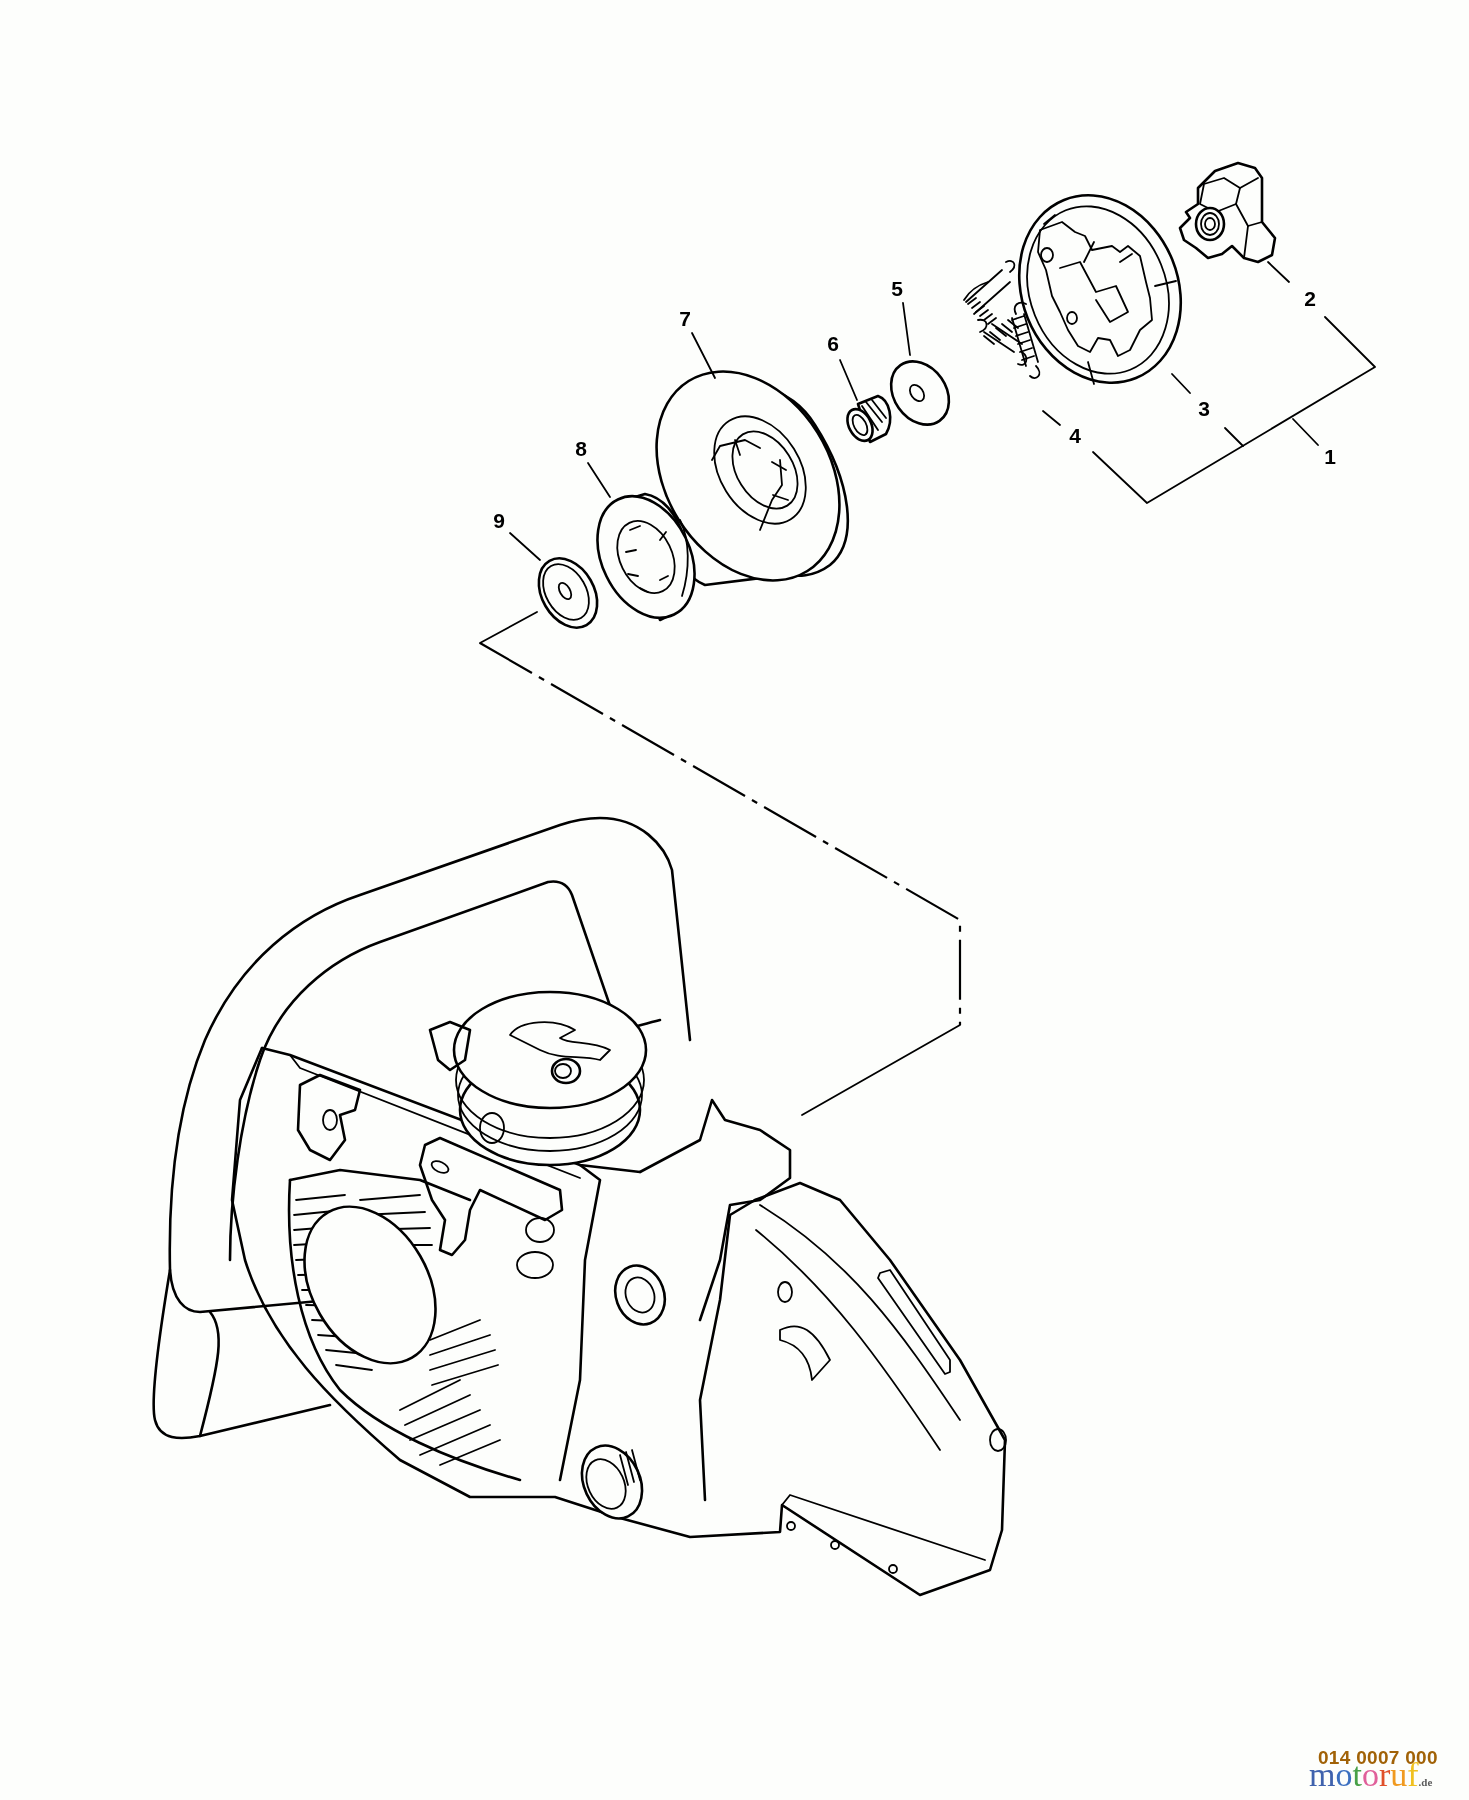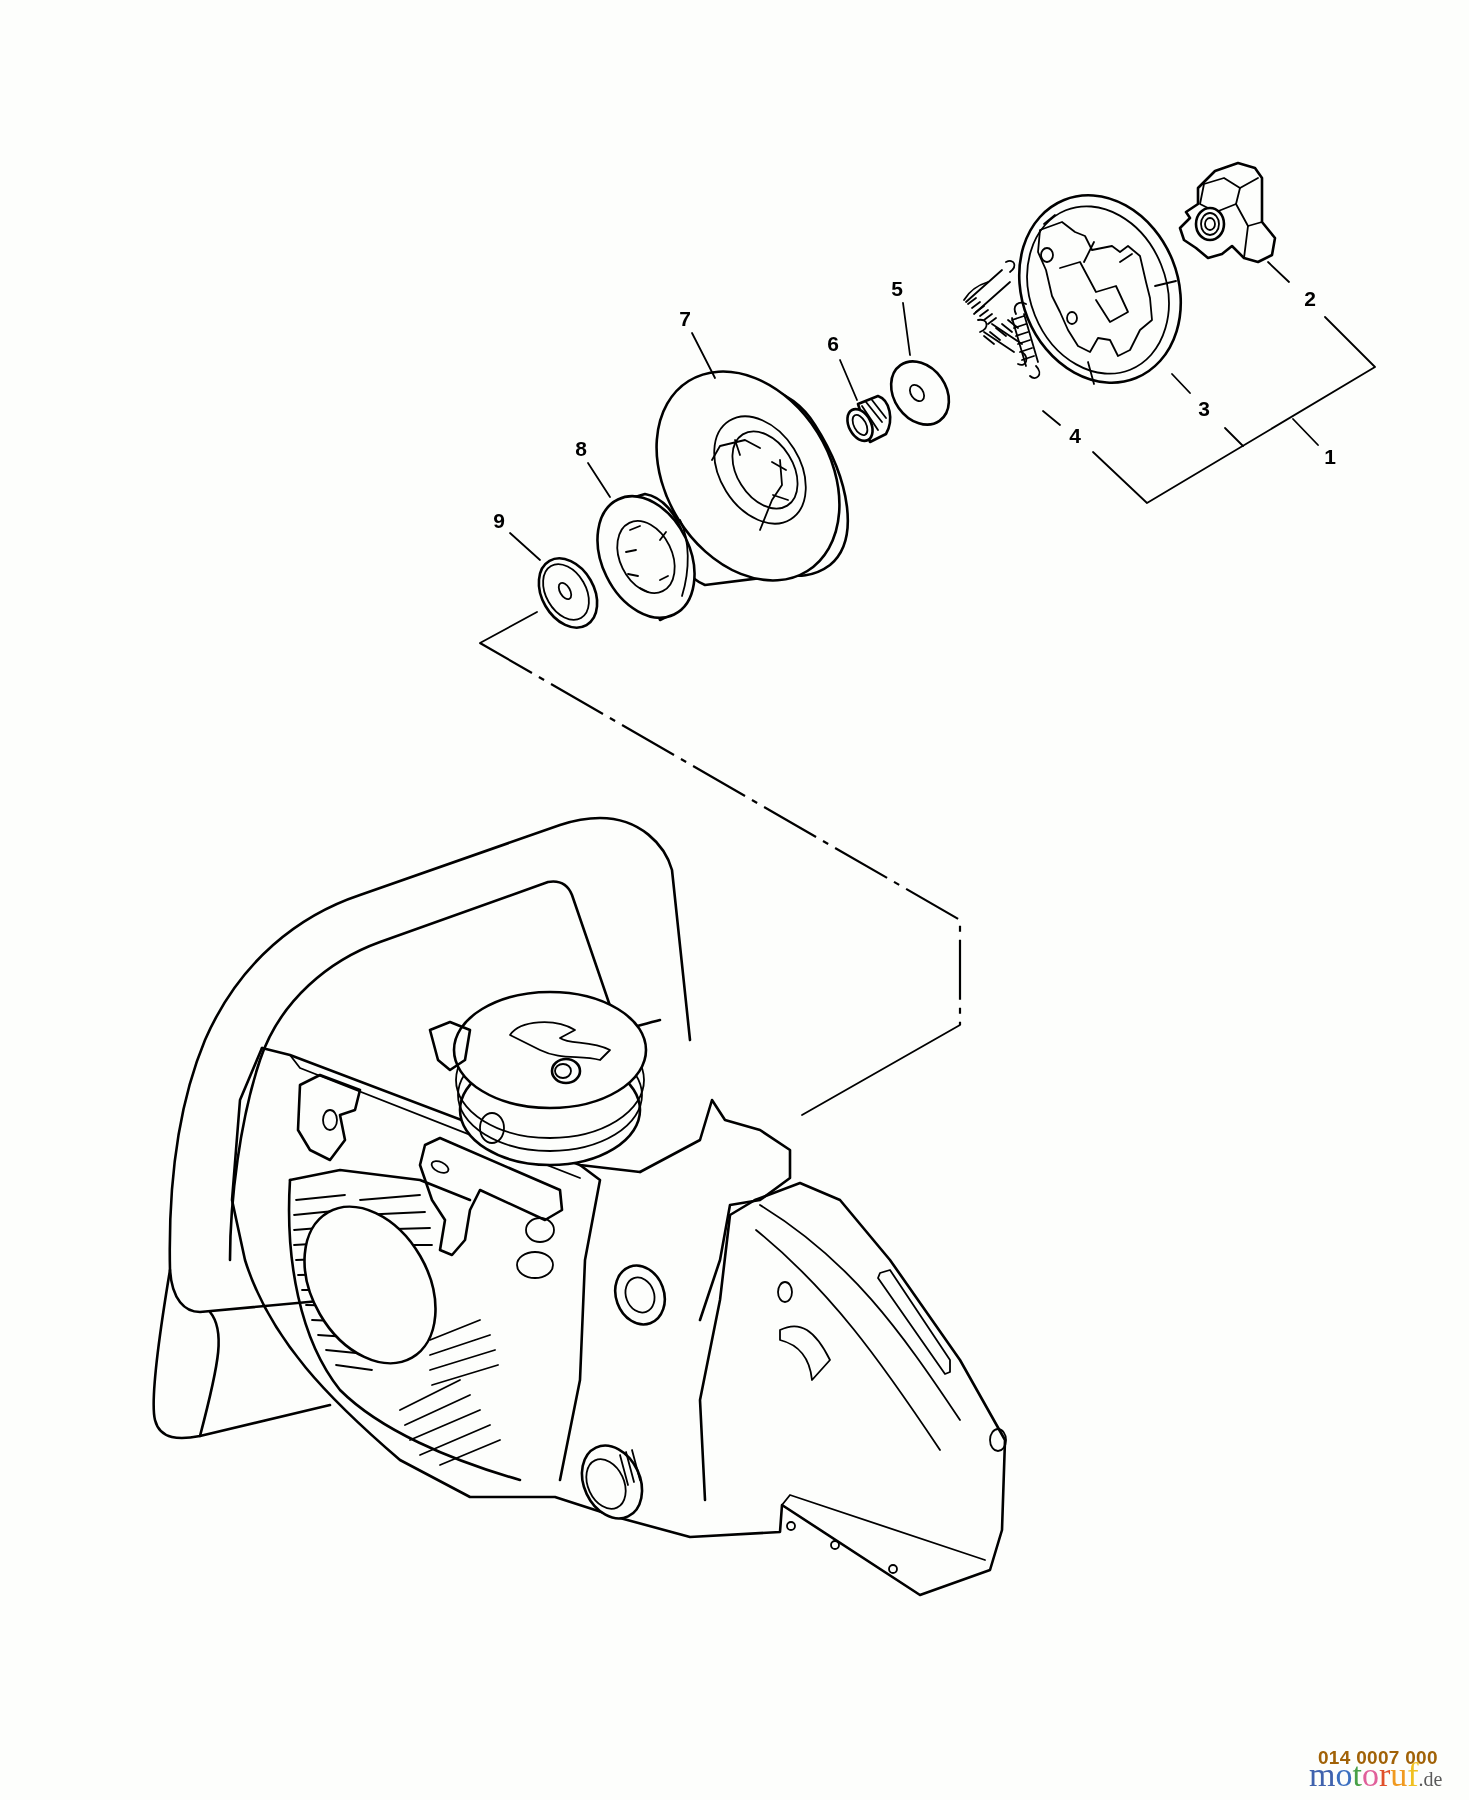--- a/index.html
+++ b/index.html
@@ -5,21 +5,21 @@
   html, body { margin:0; padding:0; background:#fdfefc; }
   body { width:1469px; height:1800px; position:relative; overflow:hidden; }
   #diagram { position:absolute; left:0; top:0; width:1469px; height:1800px; }
   .ln { fill:none; stroke:#000; stroke-width:2.6; stroke-linejoin:round; stroke-linecap:round; }
   .thin { fill:none; stroke:#000; stroke-width:1.8; stroke-linejoin:round; stroke-linecap:round; }
   .fillw { fill:#fdfefc; stroke:#000; stroke-width:2.6; stroke-linejoin:round; }
   .dash { fill:none; stroke:#000; stroke-width:2.2; stroke-dasharray:60 8 6 8; }
   .lbl { font-family:"Liberation Sans", sans-serif; font-weight:bold; font-size:21px; fill:#000; text-anchor:middle; dominant-baseline:middle; }
   .ref { position:absolute; left:1318px; top:1747px; font-family:"Liberation Sans", sans-serif; font-weight:bold; font-size:19px; color:#a16207; letter-spacing:0.3px; }
   .wm { position:absolute; left:1309px; top:1758px; font-family:"Liberation Serif", serif; font-size:34px; line-height:34px; white-space:nowrap; }
-  .wm .tld { font-size:20px; }
+  .wm .tld { font-size:11px;font-weight:bold; }
 </style>
 </head>
 <body>
 
 <svg id="diagram" viewBox="0 0 1469 1800" xmlns="http://www.w3.org/2000/svg">
 
   <g>
     <path class="fillw" d="M1215,171 L1238,163 L1255,168 L1262,178 L1262,222 L1275,238 L1272,255 L1258,262 L1244,258 L1232,246 L1222,254 L1208,258 L1196,248 L1184,240 L1180,228 L1190,218 L1186,212 L1198,204 L1198,188 Z"></path>
     <path class="thin" d="M1204,184 L1224,178 L1240,188 L1236,204 L1216,212 L1200,204 Z"></path>
     <path class="thin" d="M1240,188 L1258,178"></path>

